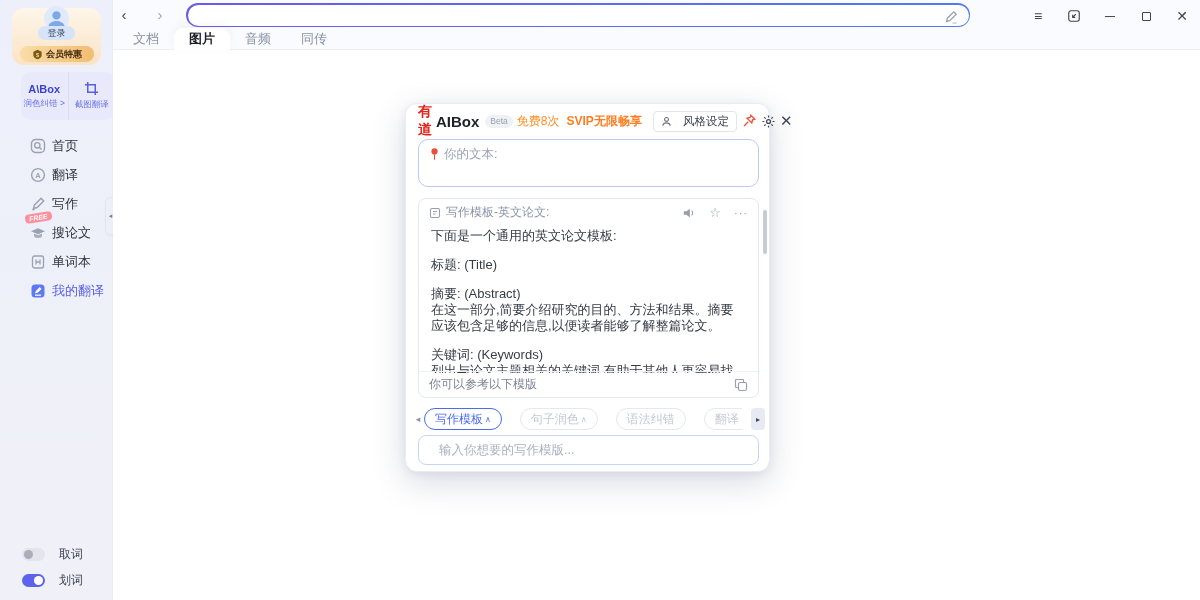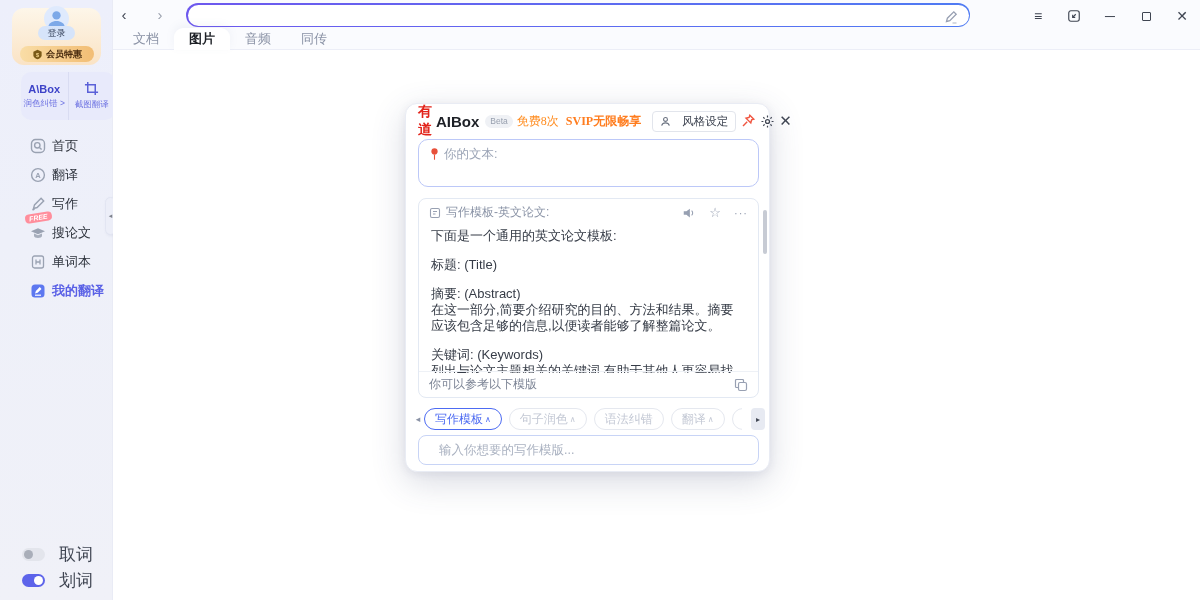--- a/index.html
+++ b/index.html
@@ -28,36 +28,36 @@
                 background:#e8eafb; display:flex;margin-left:13px; }
   .aibox-col { flex:1; display:flex; flex-direction:column; align-items:center; justify-content:center; gap:3px; }
   .aibox-col + .aibox-col { border-left:1px solid #d9dcf2; }
   .aibox-logo { font-size:11px; font-weight:bold; color:#3d43c8; letter-spacing:0; }
   .aibox-sub { font-size:8.5px; color:#6d72e2; }
   .aibox-col svg { width:15px; height:15px; }
 
   .menu-item { position:absolute; left:0; width:113px; height:26px; display:flex; align-items:center; cursor:pointer;padding-left:12px; }
   .menu-item .mi-icon { position:absolute; left:30px; width:16px; height:16px; display:flex; }
   .menu-item .mi-label { position:absolute; left:52px; font-size:13px; color:#2e333d; }
-  .menu-item.active .mi-label { color:#5a61e6;font-weight:bold; }
+  .menu-item.active .mi-label { color:#5a61e6; }
   .free-badge { position:absolute; left:25px; top:-7px; background:#ff8e9c; color:#fff; font-size:7px;
                 font-style:italic; font-weight:bold; padding:1px 4px; border-radius:4px; transform:rotate(-9deg); }
 
   .collapse-handle { position:absolute; left:105px; top:197px; width:11px; height:38px;
                      background:#eceef8; border:1px solid #e2e5f2; border-radius:7px;
                      display:flex; align-items:center; justify-content:center;
                      font-size:7px; color:#7d828c; box-shadow:1px 1px 3px rgba(100,110,150,.10); }
 
   .toggle-row { position:absolute; left:22px; display:flex; align-items:center; gap:14px; height:16px; }
   .toggle { width:23px; height:13px; border-radius:7px; position:relative; }
   .toggle.off { background:#e3e5ec; }
   .toggle.off .knob { position:absolute; left:2px; top:2px; width:9px; height:9px; border-radius:50%; background:#a9aeb9; }
   .toggle.on { background:#5d64ea; }
   .toggle.on .knob { position:absolute; right:2px; top:2px; width:9px; height:9px; border-radius:50%; background:#fff; }
-  .toggle-label { font-size:17px; color:#3f4552; }
+  .toggle-label { font-size:12px; color:#3f4552; }
 
   
   .topstrip { position:absolute; left:113px; top:0; width:1087px; height:50px; background:#fafbfe; }
   .content-area { position:absolute; left:113px; top:50px; width:1087px; height:550px; background:#fff;
                   box-shadow:0 -1px 0 rgba(210,215,235,.35); }
   .nav-btn { position:absolute; top:2px; width:24px; height:24px; display:flex; align-items:center;
              justify-content:center; font-size:15px; cursor:pointer; }
   .nav-back { left:112px; color:#3f4552; }
   .nav-fwd { left:148px; color:#9aa0ad; }
   .search-wrap { position:absolute; left:186px; top:3px; width:784px; height:24px; border-radius:13px;
@@ -82,21 +82,21 @@
 
   
   .dialog { position:absolute; left:405px; top:103px; width:365px; height:369px; background:#fff;
             border:1px solid #e9ecf4; border-radius:12px;
             box-shadow:0 10px 34px rgba(60,70,110,.20), 0 2px 8px rgba(60,70,110,.08); }
   .dlg-header { position:absolute; left:0; top:0; width:100%; height:34px; display:flex;
                 align-items:center; padding:0 12px; gap:4px; }
   .brand-red { color:#e2231a; font-weight:bold; font-size:14px; }
   .brand-name { font-weight:bold; font-size:15px; color:#1d2026; }
   .beta-pill { background:#eff1f5; color:#979fae; font-size:8.5px; padding:1.5px 5px; border-radius:8px; margin-left:2px; }
-  .promo { margin-left:auto; display:flex; gap:7px; align-items:center; white-space:nowrap;font-family:Liberation Serif, serif; }
+  .promo { margin-left:auto; display:flex; gap:7px; align-items:center; white-space:nowrap; }
   .promo-free { color:#ff8c1f; font-size:12px; }
   .promo-svip { color:#ff7d1f; font-size:12px; font-weight:bold; }
   .style-btn { margin-left:7px; height:21px; border:1px solid #e2e5ec; border-radius:4px; background:#fff;
                display:flex; align-items:center; gap:11px; padding:0 7px; font-size:11.5px; color:#3f4552;
                cursor:pointer; white-space:nowrap; }
   .hdr-icon { width:22px; height:22px; display:flex; align-items:center; justify-content:center; cursor:pointer; }
   .hdr-close { font-size:15px; color:#3f4552; }
 
   .your-text-box { position:absolute; left:12px; top:35px; width:341px; height:48px;
                    border:1.5px solid #bcc8f8; border-radius:10px; padding:7px 10px;
@@ -116,21 +116,21 @@
   .tpl-body .gap { margin-top:13px; }
   .tpl-foot { position:absolute; left:0; bottom:0; width:100%; height:26px; border-top:1px solid #eef1f6;
               display:flex; align-items:center; padding:0 10px; font-size:12px; color:#7d8596; }
   .tpl-foot svg { margin-left:auto; width:14px; height:14px; }
 
   .dlg-scrollthumb { position:absolute; right:2px; top:106px; width:4px; height:44px;
                      background:#c7cbd4; border-radius:2px; }
 
   .tag-row { position:absolute; left:6px; top:303px; width:353px; height:24px; display:flex; align-items:center; }
   .tag-arrow { font-size:9px; color:#8b93a6; width:12px; text-align:center; cursor:pointer; }
-  .pills { display:flex; gap:7px; overflow:hidden; width:318px; }
+  .pills { display:flex; gap:18px; overflow:hidden; width:318px; }
   .pill { flex:none; height:22px; border-radius:11px; border:1px solid #e5e8ef; background:#fff;
           color:#c3c8d4; font-size:12px; display:flex; align-items:center; padding:0 10px; gap:2px;
           cursor:pointer; white-space:nowrap; }
   .pill .caret { font-size:8px; margin-top:1px; }
   .pill.active { border-color:#4d6bf2; color:#4d6bf2; }
   .tag-next-box { position:absolute; right:0; top:1px; width:14px; height:22px; background:#e7eaf2;
                   border-radius:4px; display:flex; align-items:center; justify-content:center;
                   font-size:8px; color:#3f4552; cursor:pointer; }
 
   .dlg-input-wrap { position:absolute; left:12px; top:331px; width:341px; height:30px; }

